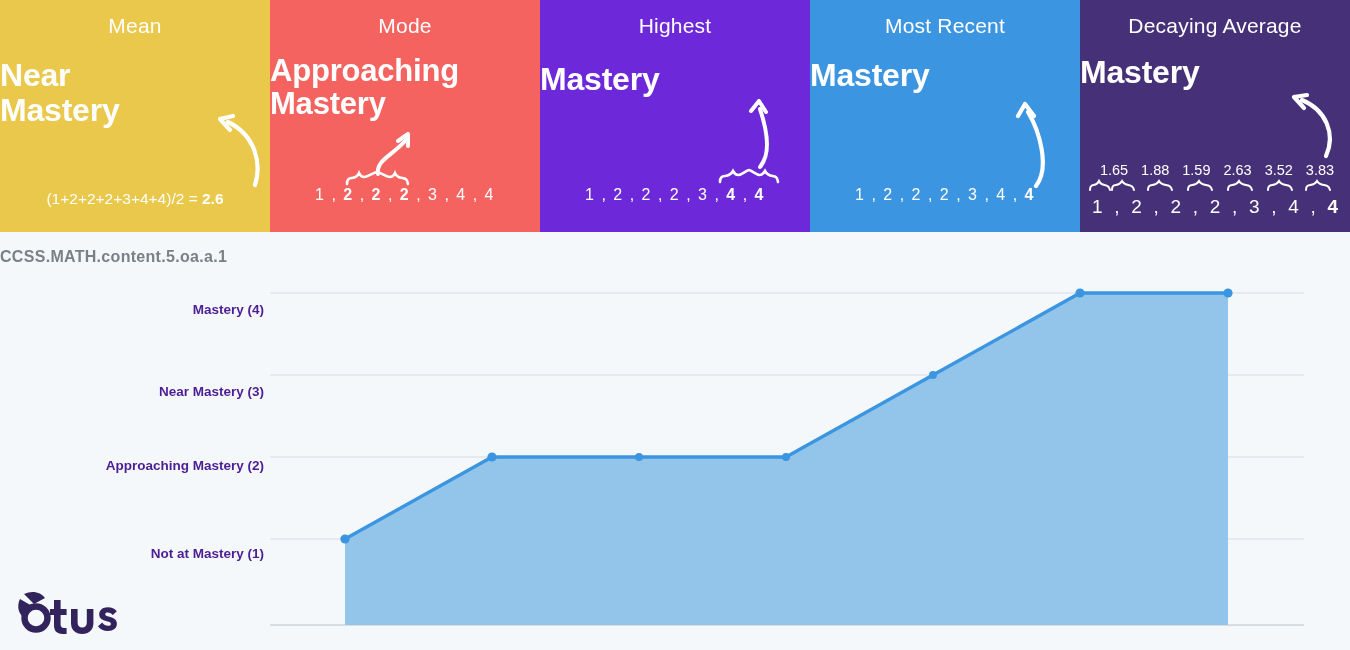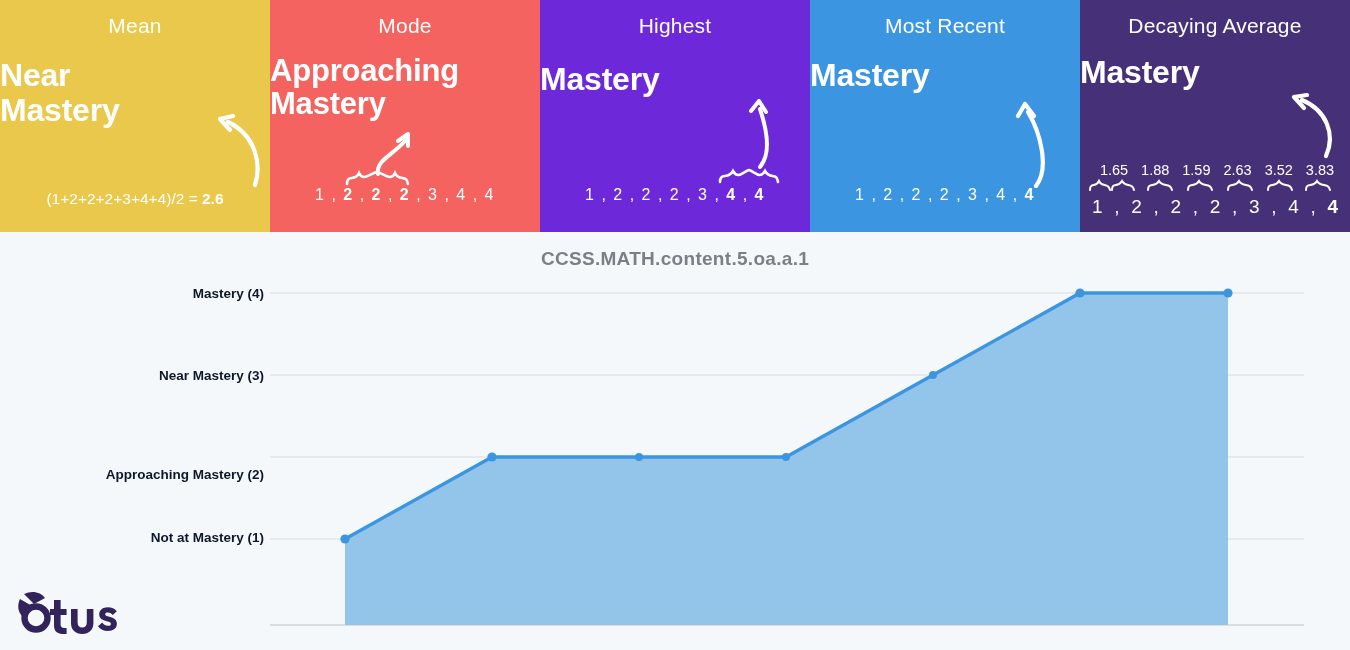--- a/index.html
+++ b/index.html
@@ -60,28 +60,27 @@
   .da-values {
     display:flex; justify-content:space-between;
     font-size:19px; padding:0 4px;
   }
   .da-values span.b { font-weight:bold; }
 
   
   .chart-area { position:relative; width:1350px; height:418px; background:#F4F8FB; }
   .chart-title {
     position:absolute; top:16px; left:0; right:0;
-    text-align:center;
-    font-size:19px; font-weight:bold; color:#7B7F86;
+    font-size:16px; font-weight:bold; color:#7B7F86;
     letter-spacing:.3px;
   }
   .y-label {
     position:absolute; right:1086px;
-    font-size:13.5px; font-weight:bold; color:#0f172a;
-    text-align:right; white-space:nowrap;
+    font-size:13.5px; font-weight:bold; color:#4c1d95;
+    text-align:right; white-space:nowrap;margin-top:16px;
   }
   .chart-svg { position:absolute; top:0; left:0; }
   .logo { position:absolute; left:14px; bottom:12px; }
 </style>
 </head>
 <body>
 
 <div class="header">
 
   <div class="panel p0" style="background:#E9C84B">
@@ -208,21 +207,21 @@
     </div>
   </div>
 </div>
 
 <div class="chart-area">
 
   <div class="chart-title">CCSS.MATH.content.5.oa.a.1</div>
 
   <div class="y-label" style="top:54px;">Mastery (4)</div>
   <div class="y-label" style="top:136px;">Near Mastery (3)</div>
-  <div class="y-label" style="top:235px;">Approaching Mastery (2)</div>
+  <div class="y-label" style="top:210px;">Approaching Mastery (2)</div>
   <div class="y-label" style="top:298px;">Not at Mastery (1)</div>
 
   <svg class="chart-svg" width="1350" height="418">
 
     <line x1="270" y1="61" x2="1304" y2="61" stroke="#E2E6EA" stroke-width="1.4"></line>
     <line x1="270" y1="143" x2="1304" y2="143" stroke="#E2E6EA" stroke-width="1.4"></line>
     <line x1="270" y1="225" x2="1304" y2="225" stroke="#E2E6EA" stroke-width="1.4"></line>
     <line x1="270" y1="307" x2="1304" y2="307" stroke="#E2E6EA" stroke-width="1.4"></line>
     <line x1="270" y1="393" x2="1304" y2="393" stroke="#CFD4D9" stroke-width="1.4"></line>
 

